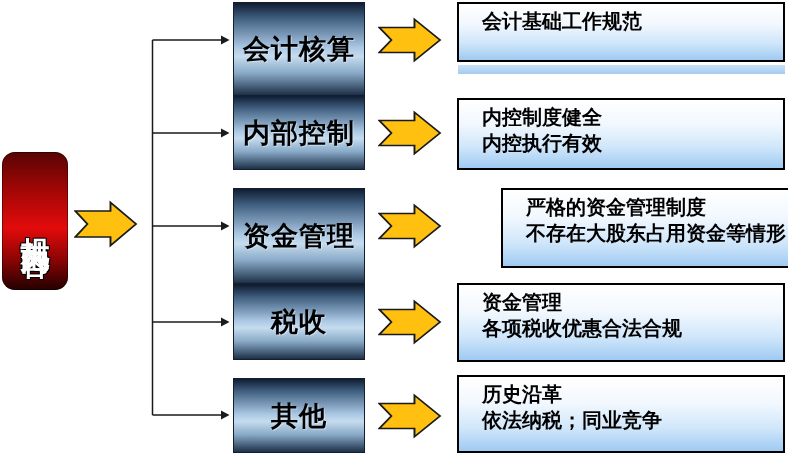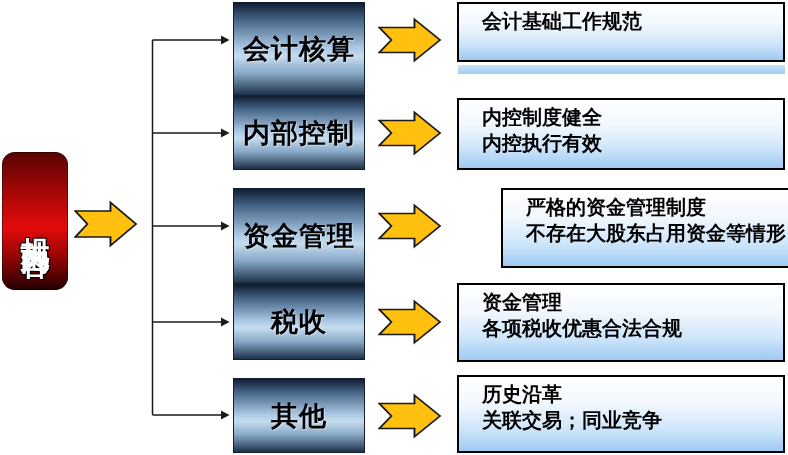--- a/index.html
+++ b/index.html
@@ -163,17 +163,17 @@
     <div class="cat-box">
       <span class="cat-label">其他</span>
     </div>
     <div class="arrow arrow-mid">
       <svg viewBox="0 0 100 100" preserveAspectRatio="none">
         <polygon points="2,24 57,24 57,7 97,50 57,93 57,76 2,76 21,50" fill="#ffc010" stroke="#1a1a1a" stroke-width="3"></polygon>
       </svg>
     </div>
     <div class="detail-box">
       <div class="detail-line">历史沿革</div>
-      <div class="detail-line">关联交易；同业竞争</div>
+      <div class="detail-line">依法纳税；同业竞争</div>
     </div>
   </div>
 
 </div>
 
 </body></html>

